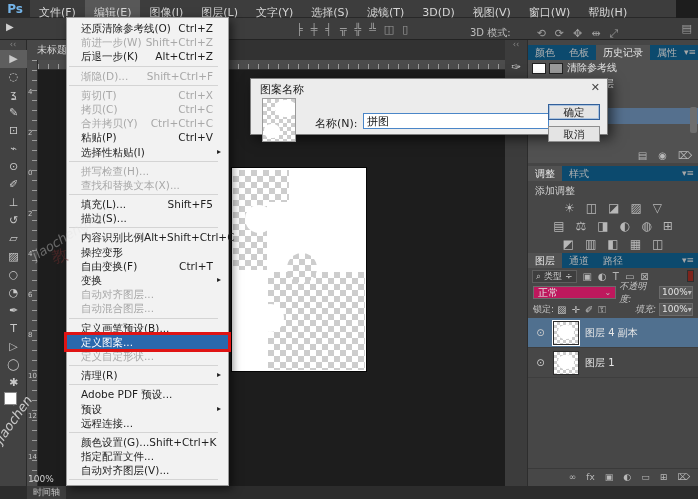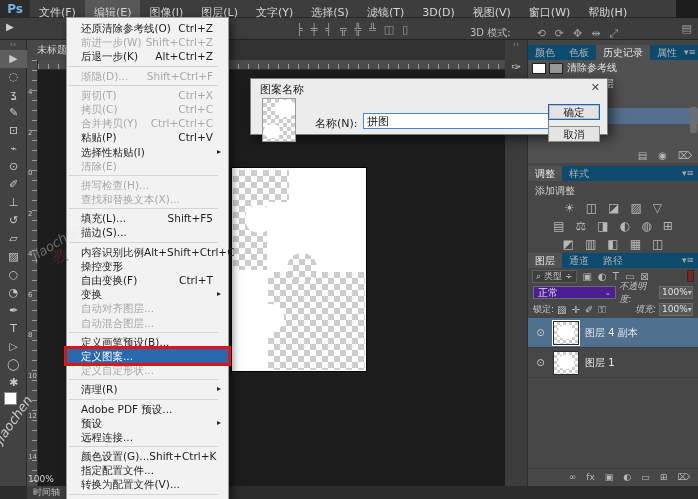--- a/index.html
+++ b/index.html
@@ -130,21 +130,21 @@
           align-items:center;}
 
   .panel3{top:213px;height:233px;background:#474747;}
   .filterrow{height:16px;display:flex;align-items:center;padding:0 4px;gap:4px;font-size:9px;}
   .typebox{display:flex;align-items:center;background:#3e3e3e;border:1px solid #5e5e5e;height:13px;
            padding:0 3px;gap:3px;color:#ccc;font-size:9px;}
   .ficons{display:flex;gap:6px;color:#b5b5b5;font-size:10px;margin-left:2px;}
   .fred{width:7px;height:12px;background:#7e241c;margin-left:auto;border:1px solid #2e2e2e;}
   .blendrow,.lockrow{height:17px;display:flex;align-items:center;padding:0 5px;font-size:9px;gap:3px;
                      color:#c6c6c6;}
-  .blendsel{width:88px;height:13px;background:#4c1d95;border:1px solid #6b6b6b;color:#e2e2e2;
+  .blendsel{width:88px;height:13px;background:#be185d;border:1px solid #6b6b6b;color:#e2e2e2;
             font-size:10px;line-height:11px;padding:0 4px;display:flex;}
   .ddarrow{margin-left:auto;font-size:8px;color:#bbb;}
   .valbox{width:34px;height:13px;background:#585858;border:1px solid #6b6b6b;color:#e2e2e2;
           font-size:9px;line-height:11px;padding:0 2px;display:flex;}
   .lockicons{display:flex;gap:5px;color:#c2c2c2;font-size:10px;}
   .sp{margin-left:auto;font-style:italic;}
   .lrow{height:30px;display:flex;align-items:center;gap:6px;padding-left:6px;font-size:10px;
         color:#e8e8e8;border-bottom:1px solid #3e3e3e;}
   .lrow.selected{background:#50708f;}
   .leye{width:13px;text-align:center;color:#ccc;font-size:10px;}
@@ -341,25 +341,20 @@
         <span class="mshortcut">Ctrl+V</span>
         <span class="marrow"></span>
       </div>
 
       <div class="mrow">
         <span class="mlabel">选择性粘贴(I)</span>
         <span class="mshortcut"></span>
         <span class="marrow">▸</span>
       </div>
 
-      <div class="mrow disabled">
-        <span class="mlabel">清除(E)</span>
-        <span class="mshortcut"></span>
-        <span class="marrow"></span>
-      </div>
 
       <div class="mrow sep">
         <span class="mlabel"></span>
         <span class="mshortcut"></span>
         <span class="marrow"></span>
       </div>
 
       <div class="mrow disabled">
         <span class="mlabel">拼写检查(H)...</span>
         <span class="mshortcut"></span>
@@ -504,21 +499,21 @@
         <span class="marrow"></span>
       </div>
 
       <div class="mrow">
         <span class="mlabel">指定配置文件...</span>
         <span class="mshortcut"></span>
         <span class="marrow"></span>
       </div>
 
       <div class="mrow">
-        <span class="mlabel">转换为配置文件(V)...</span>
+        <span class="mlabel">自动对齐图层(V)...</span>
         <span class="mshortcut"></span>
         <span class="marrow"></span>
       </div>
 
       <div class="mrow sep">
         <span class="mlabel"></span>
         <span class="mshortcut"></span>
         <span class="marrow"></span>
       </div>
     </div>

